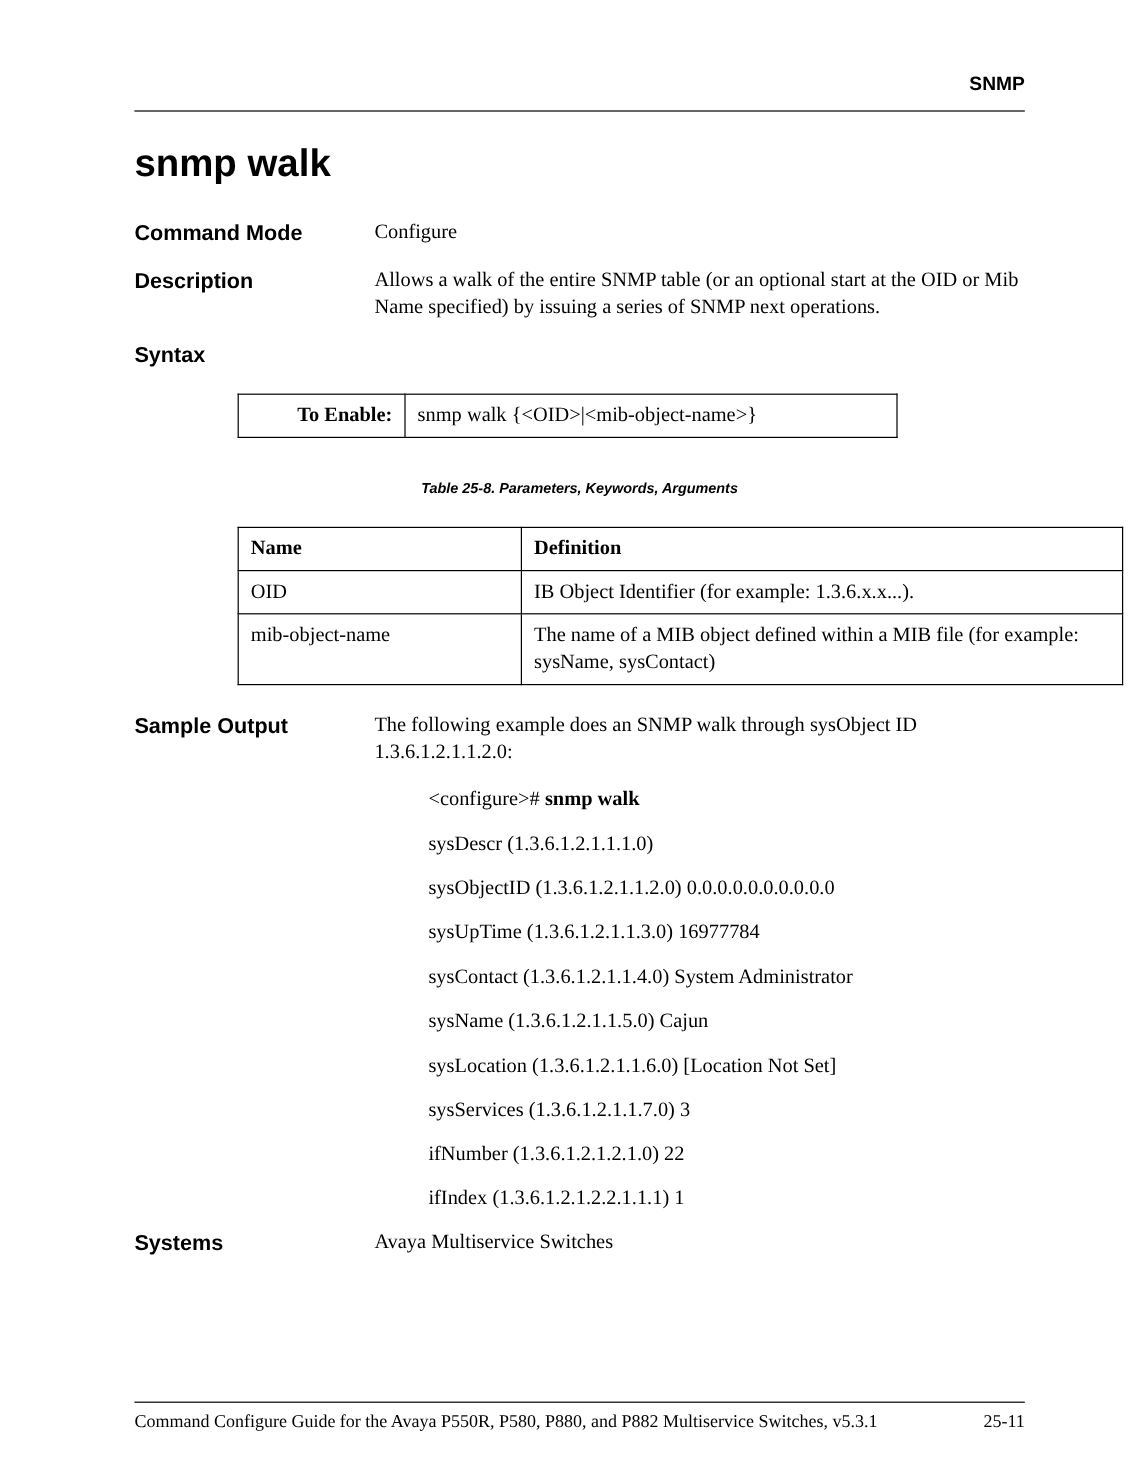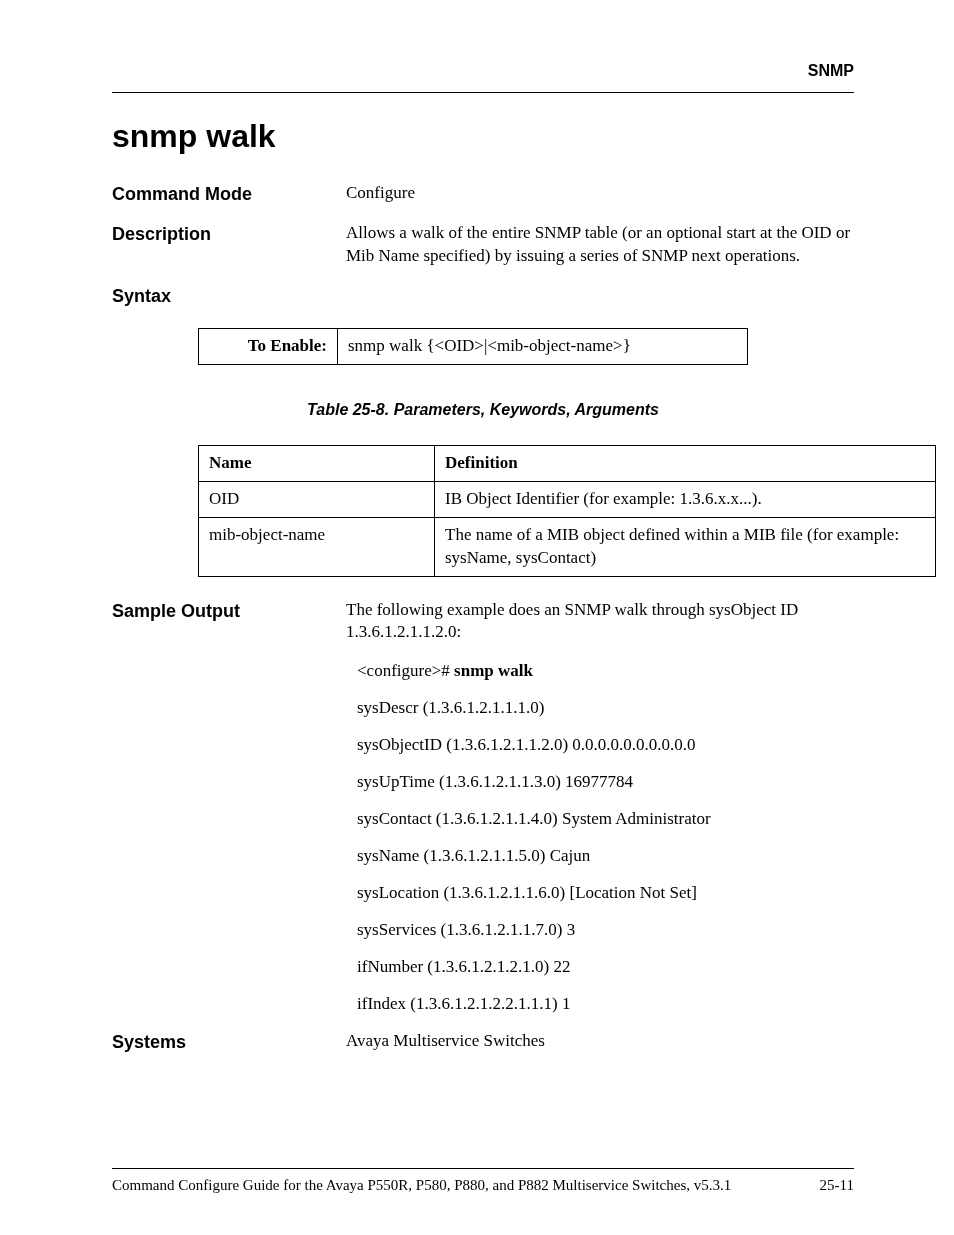--- a/index.html
+++ b/index.html
@@ -33,21 +33,20 @@
   h1.command-title {
     font-family: "Helvetica Neue", Arial, sans-serif;
     font-weight: 700;
     font-size: 32px;
     margin: 22px 0 24px 0;
     letter-spacing: 0px;
   }
   .row {
     display: flex;
     margin: 0 0 16px 0;
-    gap: 34px;
   }
   .label-col {
     width: 200px;
     flex: 0 0 200px;
     font-family: "Helvetica Neue", Arial, sans-serif;
     font-weight: 700;
     font-size: 18px;
   }
   .value-col {
     flex: 1;
@@ -73,21 +72,21 @@
   table.syntax td.senable {
     font-weight: bold;
     width: 118px;
     text-align: right;
   }
   .table-caption {
     text-align: center;
     font-family: "Helvetica Neue", Arial, sans-serif;
     font-style: italic;
     font-weight: bold;
-    font-size: 16px;
+    font-size: 12px;
     margin: 34px 0 24px 0;
   }
   .params-wrap {
     margin-left: 86px;
   }
   table.params {
     border-collapse: collapse;
     width: 738px;
   }
   table.params th, table.params td {

